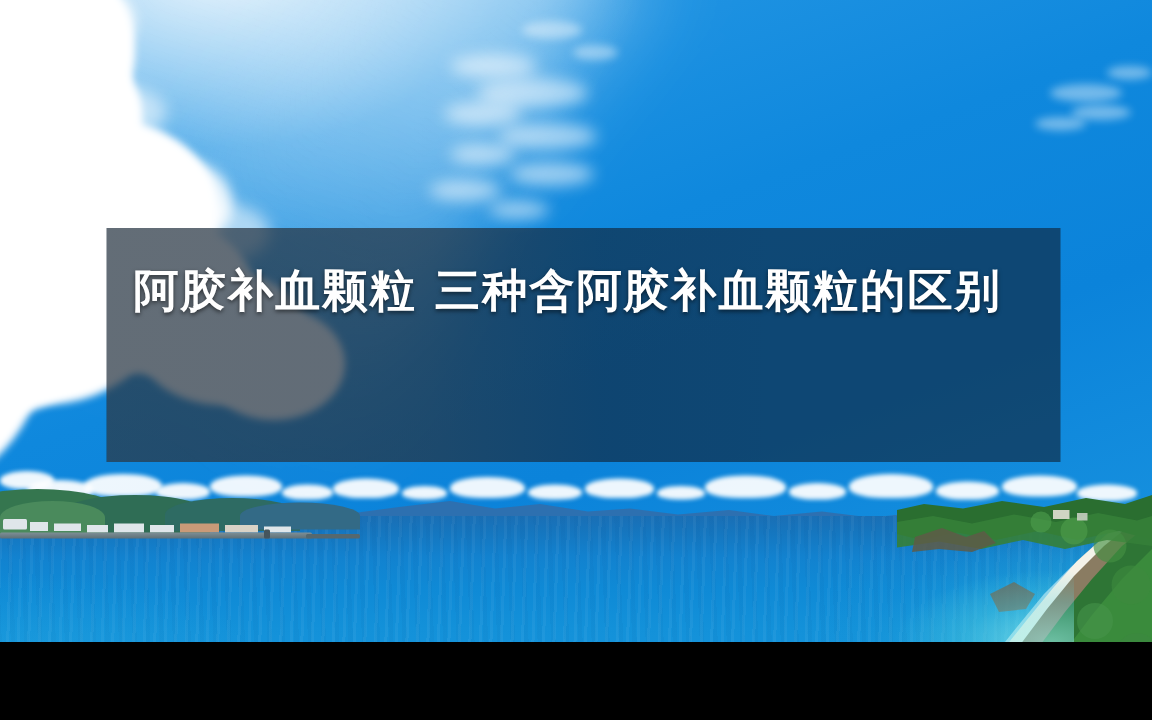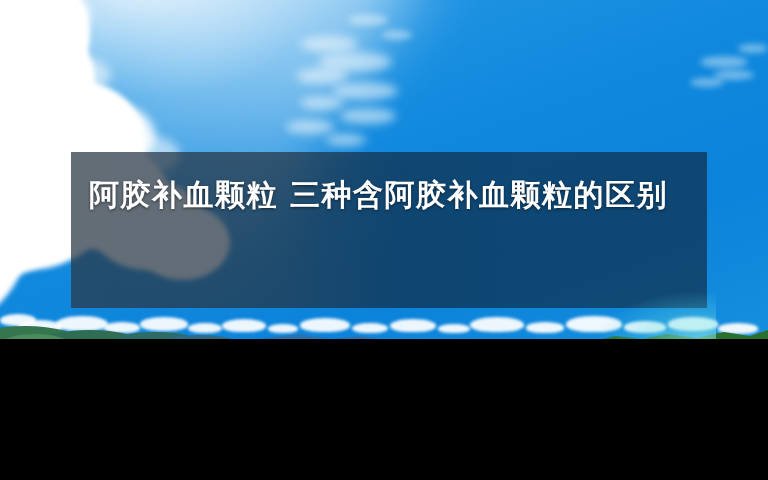--- a/index.html
+++ b/index.html
@@ -8,21 +8,21 @@
     padding: 0;
     background: #000;
   }
   body {
     font-family: "Liberation Sans", "DejaVu Sans", sans-serif;
   }
 
   .banner {
     position: relative;
     width: 768px;
-    height: 339px;
+    height: 428px;
     overflow: hidden;
     background: #1b8ede;
   }
 
   
   .sky {
     position: absolute;
     left: 0; top: 0;
     width: 768px;
     height: 352px;

